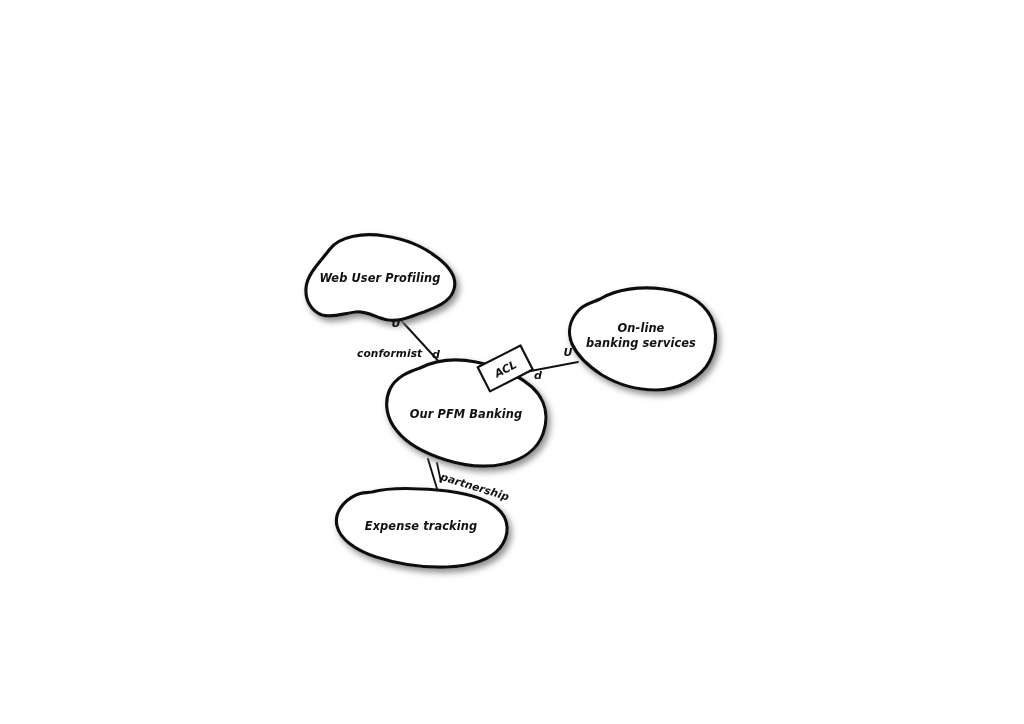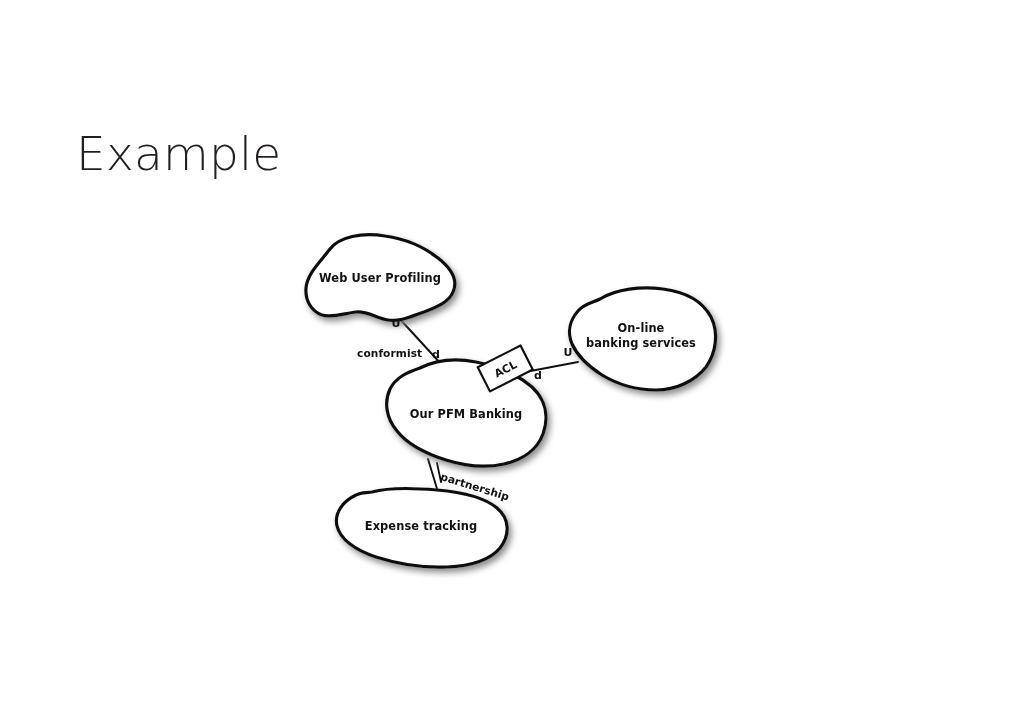--- a/index.html
+++ b/index.html
@@ -33,20 +33,21 @@
     color: #231f20;
     line-height: 1.05;
     white-space: nowrap;
   }
   #diagram {
     position: absolute;
     left: 0;
     top: 0;
     width: 860px;
     height: 724px;
+    font-style: italic;
   }
   svg { display: block; }
   .blob-path {
     fill: #ffffff;
     stroke: #111111;
     stroke-width: 3.2;
     stroke-linejoin: round;
     stroke-linecap: round;
   }
   .conn-line {
@@ -95,21 +96,20 @@
     font-size: 11px;
     fill: #111111;
     text-anchor: middle;
   }
 </style>
 </head>
 <body>
 
 <div id="slide">
 
-  <div id="slide-title">Example</div>
 
   <div id="diagram">
     <svg width="1024" height="724" viewBox="0 0 1024 724">
       <defs>
         <filter id="blobShadow" x="-30%" y="-30%" width="180%" height="180%">
           <feDropShadow dx="3" dy="4" stdDeviation="3.2" flood-color="#7d7d7d" flood-opacity="0.85"></feDropShadow>
         </filter>
       </defs>
 
       <g>

